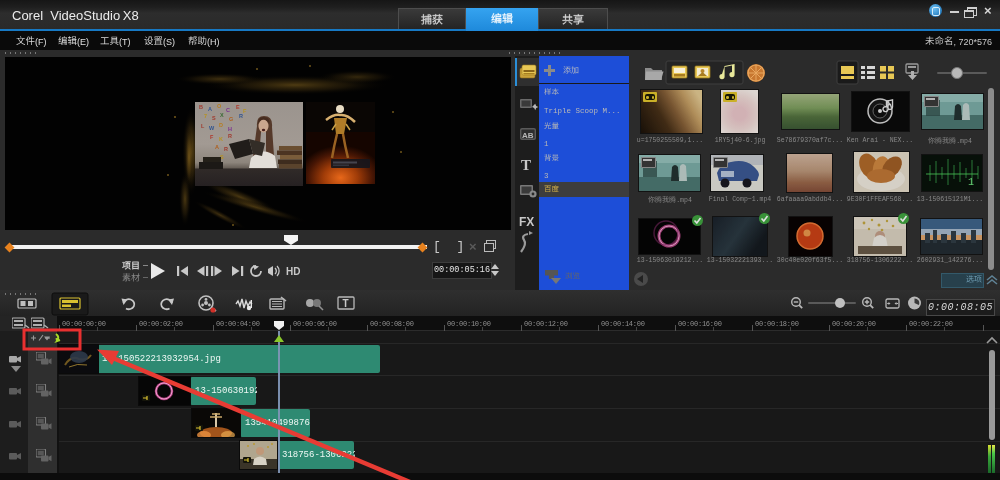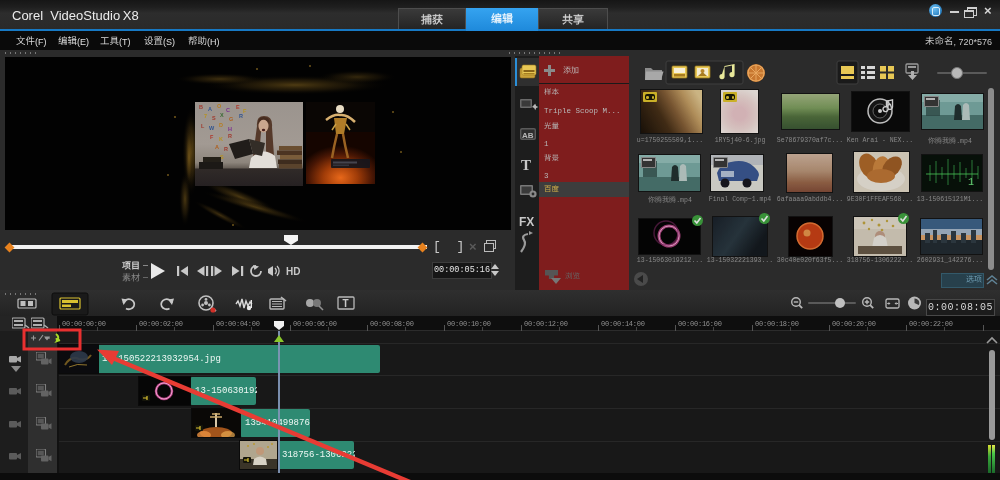--- a/index.html
+++ b/index.html
@@ -312,21 +312,21 @@
   <circle cx="13" cy="11" r="1.4" fill="#2a2a2a"></circle>
  </g>
 
  <text x="4" y="170" font-size="12" font-weight="bold" fill="#c8c8c8">FX</text>
 
  <path d="M6,196 q6,-8 3,-12 q-3,-5 4,-6" stroke="#9a9a9a" stroke-width="2.2" fill="none"></path>
  <path d="M14,175 l4,2 l-4,2 Z" fill="#9a9a9a"></path>
 </svg>
 </div>
 
-<div class="abs" style="left:539px;top:56px;width:90px;height:234px;background:#7f1d1d;" id="listcol">
+<div class="abs" style="left:539px;top:56px;width:90px;height:234px;background:#1d4ed8;" id="listcol">
   <div class="abs" style="left:5px;top:9px;width:11px;height:11px;">
     <div class="abs" style="left:4px;top:0;width:3px;height:11px;background:#8a8a8a;"></div>
     <div class="abs" style="left:0;top:4px;width:11px;height:3px;background:#8a8a8a;"></div>
   </div>
   <div class="abs" style="left:24px;top:10px;font-size:8.0px;line-height:8.4px;"><svg width="16" height="8" viewBox="0 0 16 8" style="overflow:visible;vertical-align:-1.0px">
         <g transform="translate(0.0,6.9) scale(0.00800,-0.00800)">
           <path d="M407 289C384 213 342 126 280 75L335 34C400 92 441 186 466 266ZM643 254C672 187 701 99 709 40L770 63C760 120 732 207 699 273ZM766 281C823 205 883 100 907 31L970 63C944 132 884 233 825 309ZM533 397V3C533 -9 529 -13 515 -13C502 -13 459 -14 409 -12C418 -33 427 -60 430 -80C497 -80 541 -79 568 -68C595 -57 603 -37 603 2V397ZM85 777C143 748 213 701 246 667L291 728C256 761 186 804 129 831ZM38 506C98 480 170 437 205 405L248 466C212 498 140 537 79 561ZM60 -25 127 -67C171 22 221 139 259 239L199 281C157 173 100 49 60 -25ZM327 783V713H548C537 667 522 622 503 579H281V508H466C416 427 347 357 254 311C268 297 290 270 300 254C414 313 494 403 550 508H676C732 408 826 316 922 270C933 288 956 314 971 328C888 363 807 431 754 508H954V579H584C601 622 615 667 627 713H920V783Z" fill="#c0c0c0"></path>
         </g>
         <g transform="translate(8.0,6.9) scale(0.00800,-0.00800)">
           <path d="M572 716V-65H644V9H838V-57H913V716ZM644 81V643H838V81ZM195 827 194 650H53V577H192C185 325 154 103 28 -29C47 -41 74 -64 86 -81C221 66 256 306 265 577H417C409 192 400 55 379 26C370 13 360 9 345 10C327 10 284 10 237 14C250 -7 257 -39 259 -61C304 -64 350 -65 378 -61C407 -57 426 -48 444 -22C475 21 482 167 490 612C490 623 490 650 490 650H267L269 827Z" fill="#c0c0c0"></path>
@@ -700,21 +700,21 @@
 <g transform="translate(886,9)">
  <rect x="0" y="0" width="13" height="9" rx="1.5" fill="none" stroke="#b8b8b8" stroke-width="1.3"></rect>
  <path d="M3,4.5 l-1.8,0 M12,4.5 l-1.8,0" stroke="#b8b8b8" stroke-width="1.2"></path>
  <path d="M4.5,4.5 l-2,-1.6 v3.2 Z M8.5,4.5 l2,-1.6 v3.2 Z" fill="#b8b8b8"></path>
 </g>
 <g transform="translate(908,6)">
  <circle cx="6.5" cy="7" r="6.5" fill="#b8b8b8"></circle>
  <path d="M6.5,7 L6.5,2.5 A4.5,4.5 0 0 1 10.8,9 Z" fill="#3a3a3a"></path>
 </g>
 </svg>
-<div class="abs mono" style="left:926px;top:9px;width:67px;height:15px;background:#1c1c1c;border:1px solid #484848;color:#d8d8d8;font-size:10px;line-height:15px;text-align:center;letter-spacing:0.5px;">0:00:08:05</div>
+<div class="abs mono" style="left:926px;top:9px;width:67px;height:15px;background:#1c1c1c;border:1px solid #484848;color:#d8d8d8;font-size:10px;line-height:15px;text-align:center;letter-spacing:0.5px;font-style:italic;">0:00:08:05</div>
 <div class="abs" style="left:0;top:26px;width:1000px;height:15px;background:#0e0e0e;border-bottom:1px solid #2c2c2c;box-sizing:border-box;"></div>
 <svg class="abs" style="left:0;top:26px;" width="1000" height="15">
       <rect x="59" y="9" width="1" height="6" fill="#555"></rect>
       <rect x="97" y="11" width="1" height="4" fill="#444"></rect>
       <rect x="136" y="9" width="1" height="6" fill="#555"></rect>
       <rect x="174" y="11" width="1" height="4" fill="#444"></rect>
       <rect x="213" y="9" width="1" height="6" fill="#555"></rect>
       <rect x="251" y="11" width="1" height="4" fill="#444"></rect>
       <rect x="290" y="9" width="1" height="6" fill="#555"></rect>
       <rect x="328" y="11" width="1" height="4" fill="#444"></rect>

